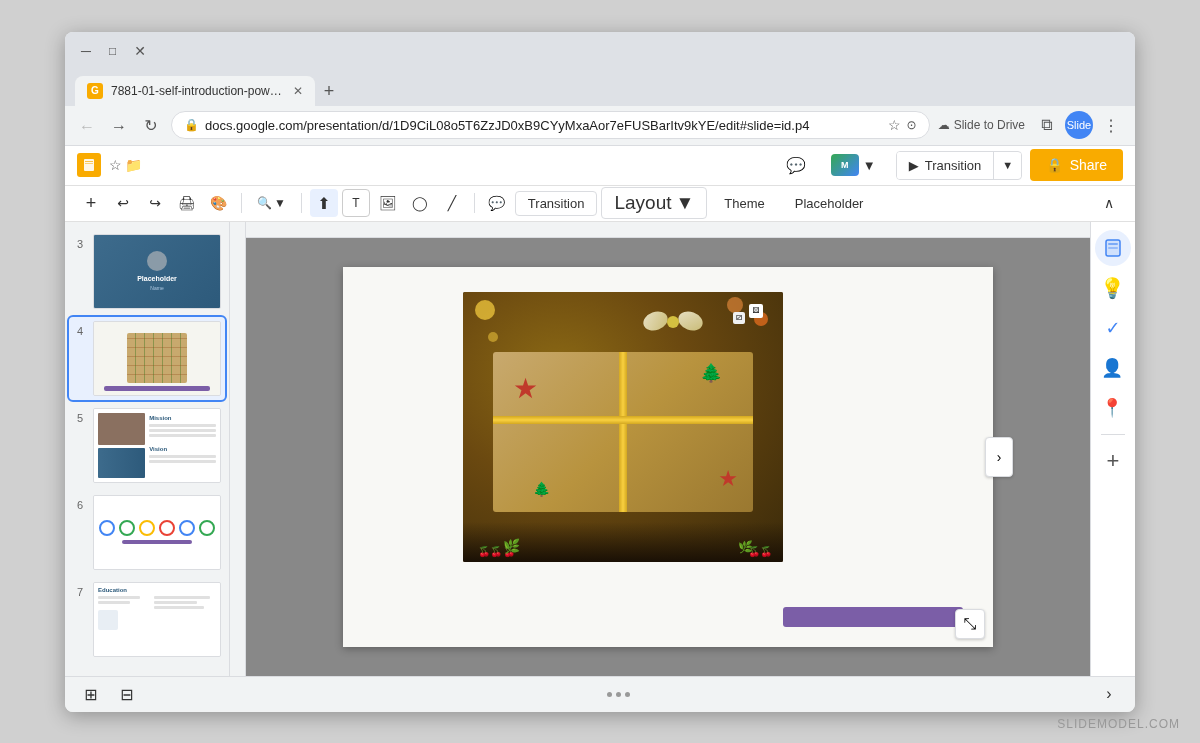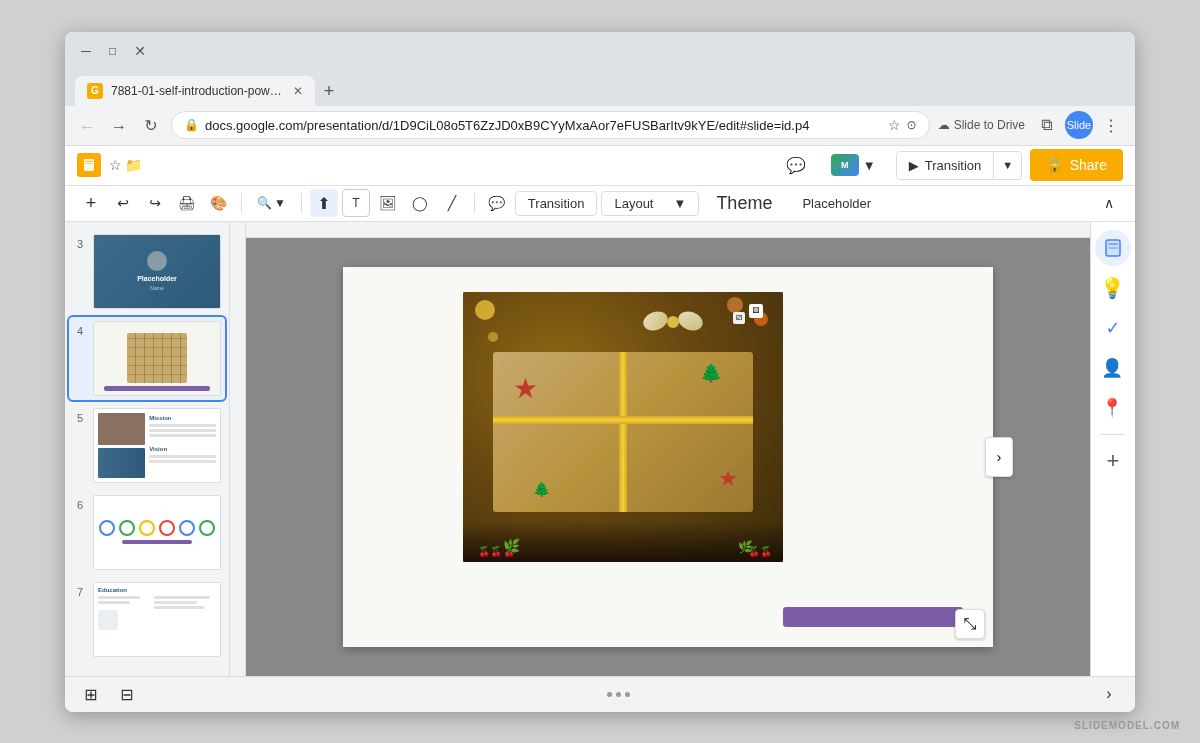--- a/index.html
+++ b/index.html
@@ -406,34 +406,34 @@
       font-size: 13px;
       color: #333;
     }
 
     .layout-btn {
       padding: 4px 12px;
       border: 1px solid #dadce0;
       border-radius: 4px;
       background: white;
       cursor: pointer;
-      font-size: 13px;
-      color: #333;
-      display: flex;
-      align-items: center;
-      gap: 20px;
+      font-size: 19px;
+      color: #333;
+      display: flex;
+      align-items: center;
+      gap: 4px;
     }
 
     .theme-btn {
       padding: 4px 12px;
       border: 1px solid transparent;
       border-radius: 4px;
       background: none;
       cursor: pointer;
-      font-size: 18px;
+      font-size: 13px;
       color: #333;
       text-align: right;
     }
 
     .transition-btn {
       padding: 4px 12px;
       border: 1px solid transparent;
       border-radius: 4px;
       background: none;
       cursor: pointer;
@@ -971,24 +971,24 @@
       cursor: pointer;
       font-size: 14px;
       box-shadow: 0 1px 3px rgba(0,0,0,0.2);
     }
 
     
     .watermark {
       position: absolute;
       bottom: 12px;
       right: 20px;
-      font-size: 10px;
+      font-size: 12px;
       color: #999;
       letter-spacing: 1px;
-      font-weight: 700;
+      font-weight: 400;
     }
   </style>
 </head>
 <body>
 
 <div class="page-bg">
   <div class="browser-window">
 
     <div class="title-bar">
       <div class="window-controls">

